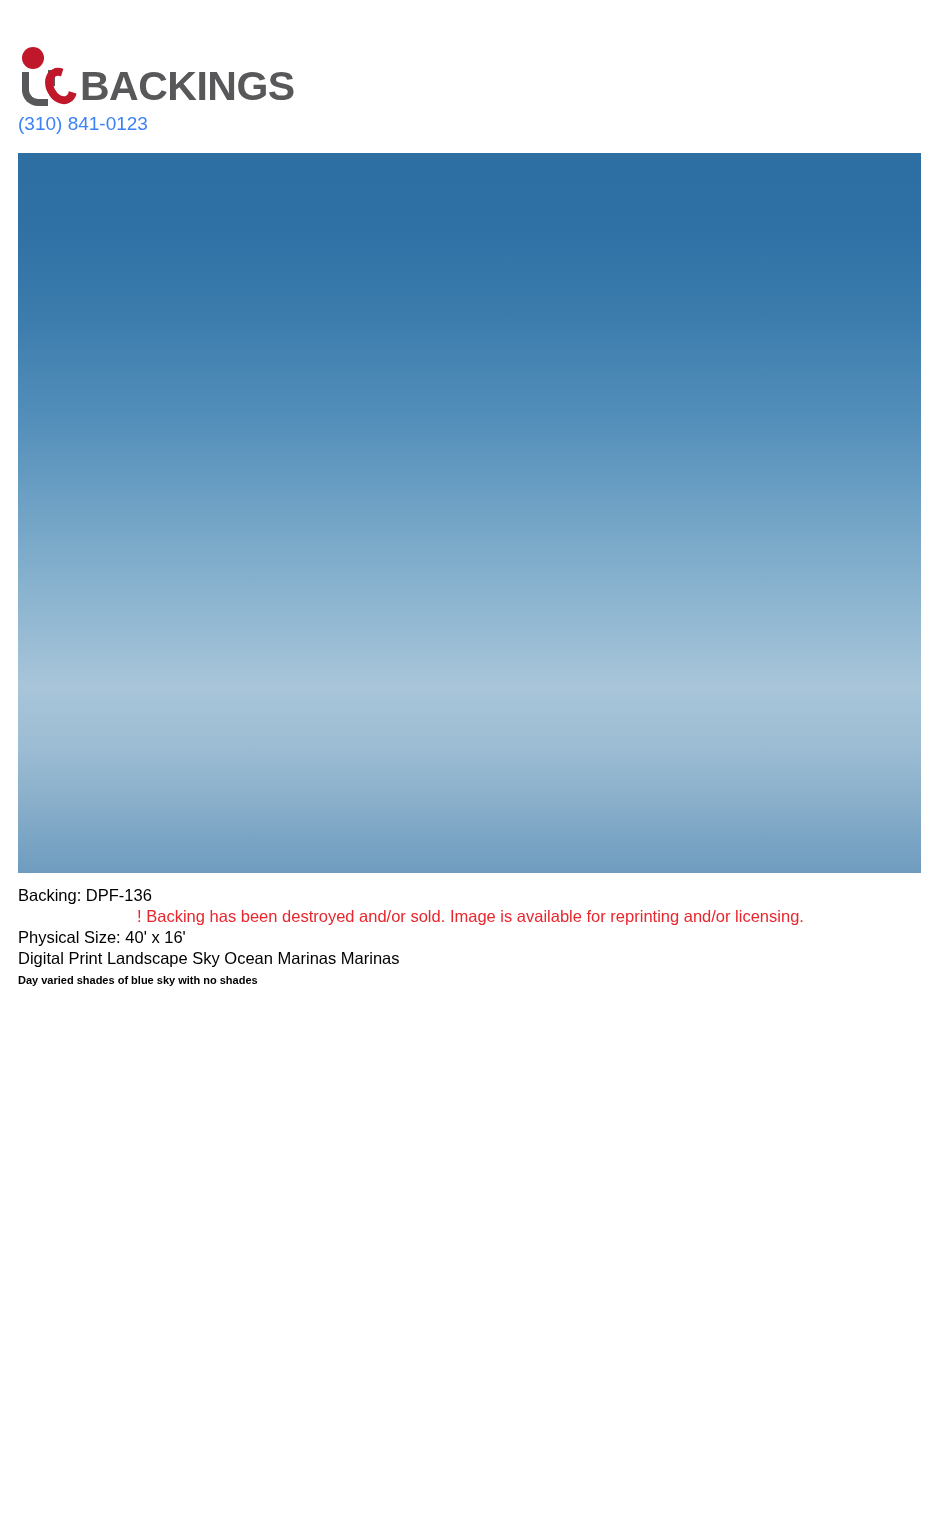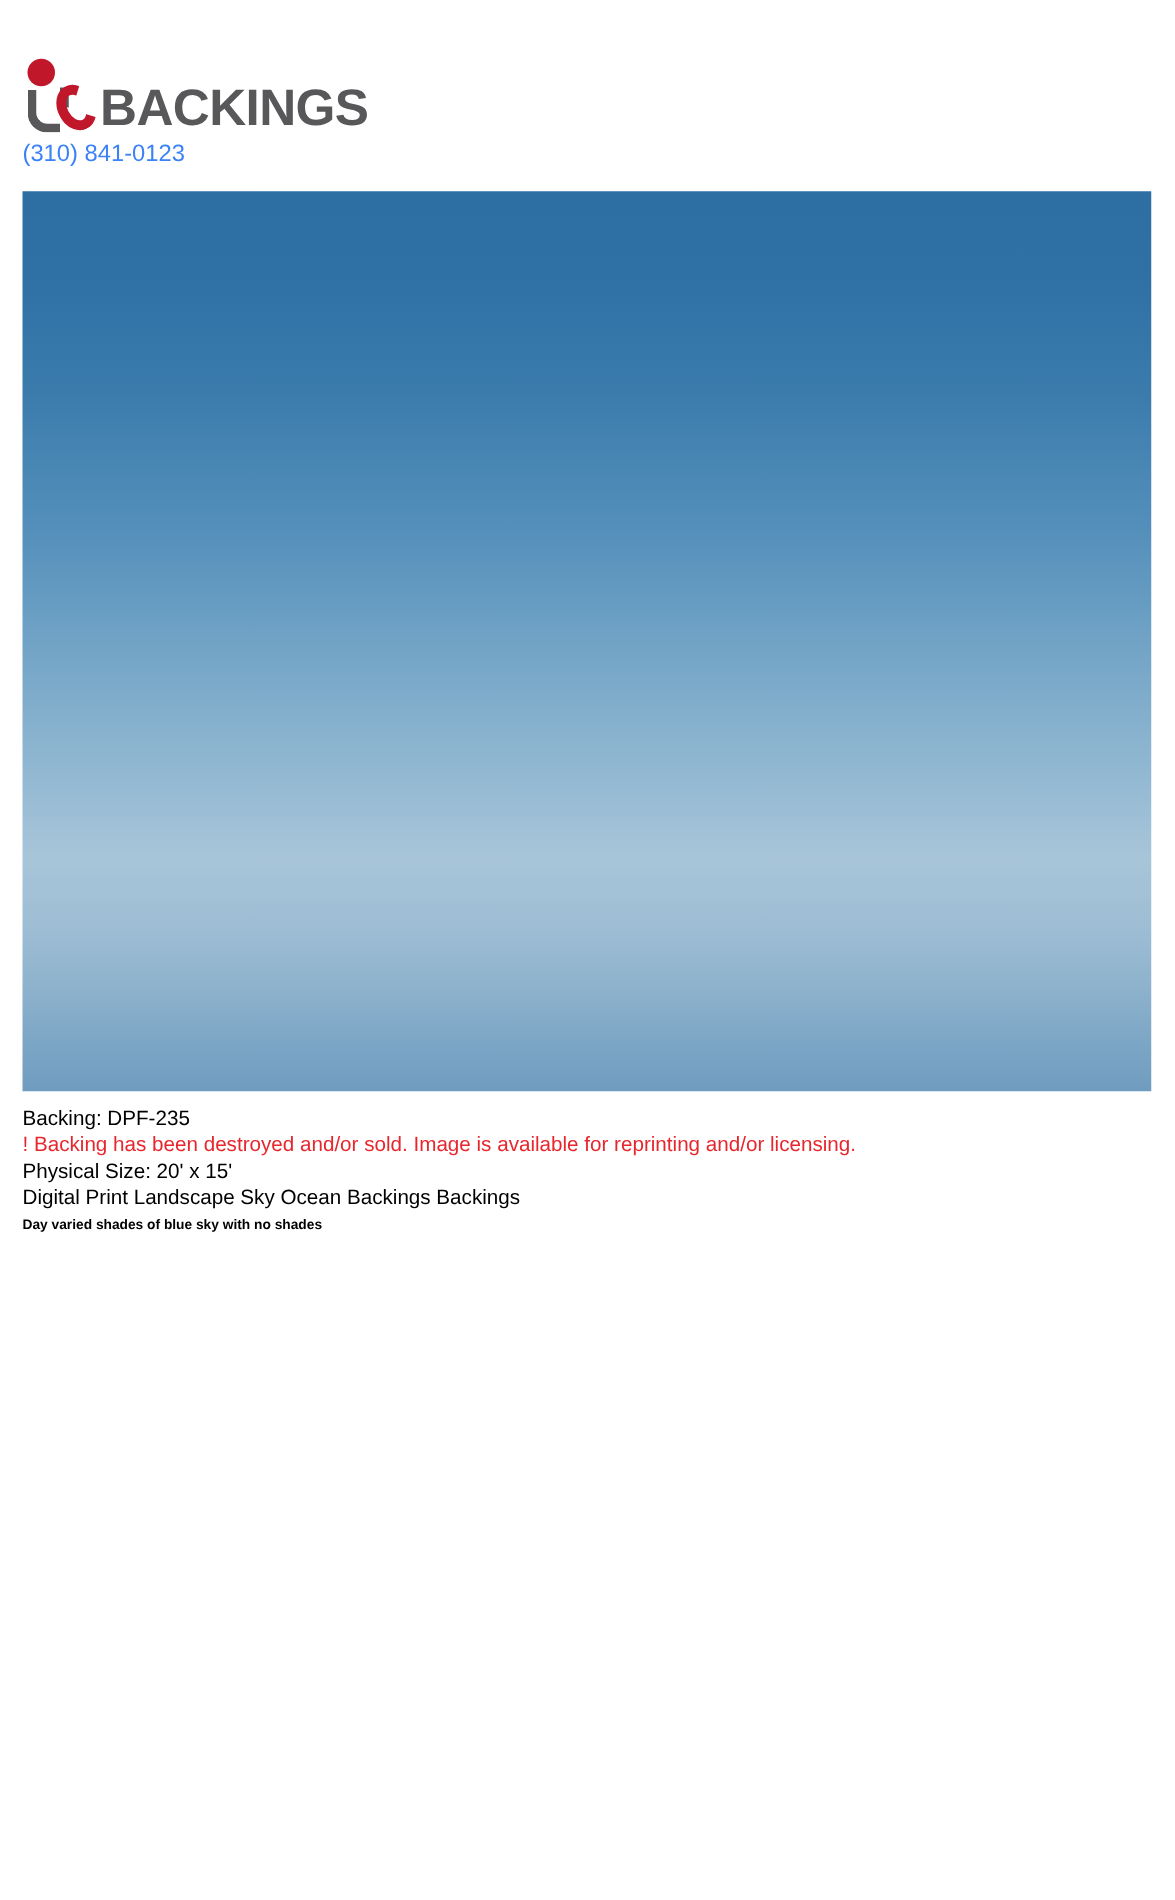--- a/index.html
+++ b/index.html
@@ -130,20 +130,21 @@
     width: 905px;
   }
   .cap-line {
     font-size: 16.5px;
     line-height: 21px;
     color: #000000;
     white-space: nowrap;
   }
   .cap-line.warning {
     color: #e8262d;
+    text-align: center;
   }
   .cap-desc {
     font-size: 11px;
     line-height: 16px;
     font-weight: bold;
     color: #000000;
     margin-top: 3px;
   }
 </style>
 </head>
@@ -159,20 +160,20 @@
         <div class="logo-c"></div>
       </div>
       <div class="logo-text">BACKINGS</div>
     </div>
     <div class="phone">(310) 841-0123</div>
   </div>
 
   <div class="backing-image"></div>
 
   <div class="caption">
-    <div class="cap-line">Backing: DPF-235</div>
+    <div class="cap-line">Backing: DPF-136</div>
     <div class="cap-line warning">! Backing has been destroyed and/or sold. Image is available for reprinting and/or licensing.</div>
-    <div class="cap-line">Physical Size: 20'  x 15'</div>
-    <div class="cap-line">Digital Print Landscape Sky Ocean Backings Backings</div>
+    <div class="cap-line">Physical Size: 40'  x 16'</div>
+    <div class="cap-line">Digital Print Landscape Sky Ocean Marinas Marinas</div>
     <div class="cap-desc">Day varied shades of blue sky with no shades</div>
   </div>
 
 </div>
 
 </body></html>

